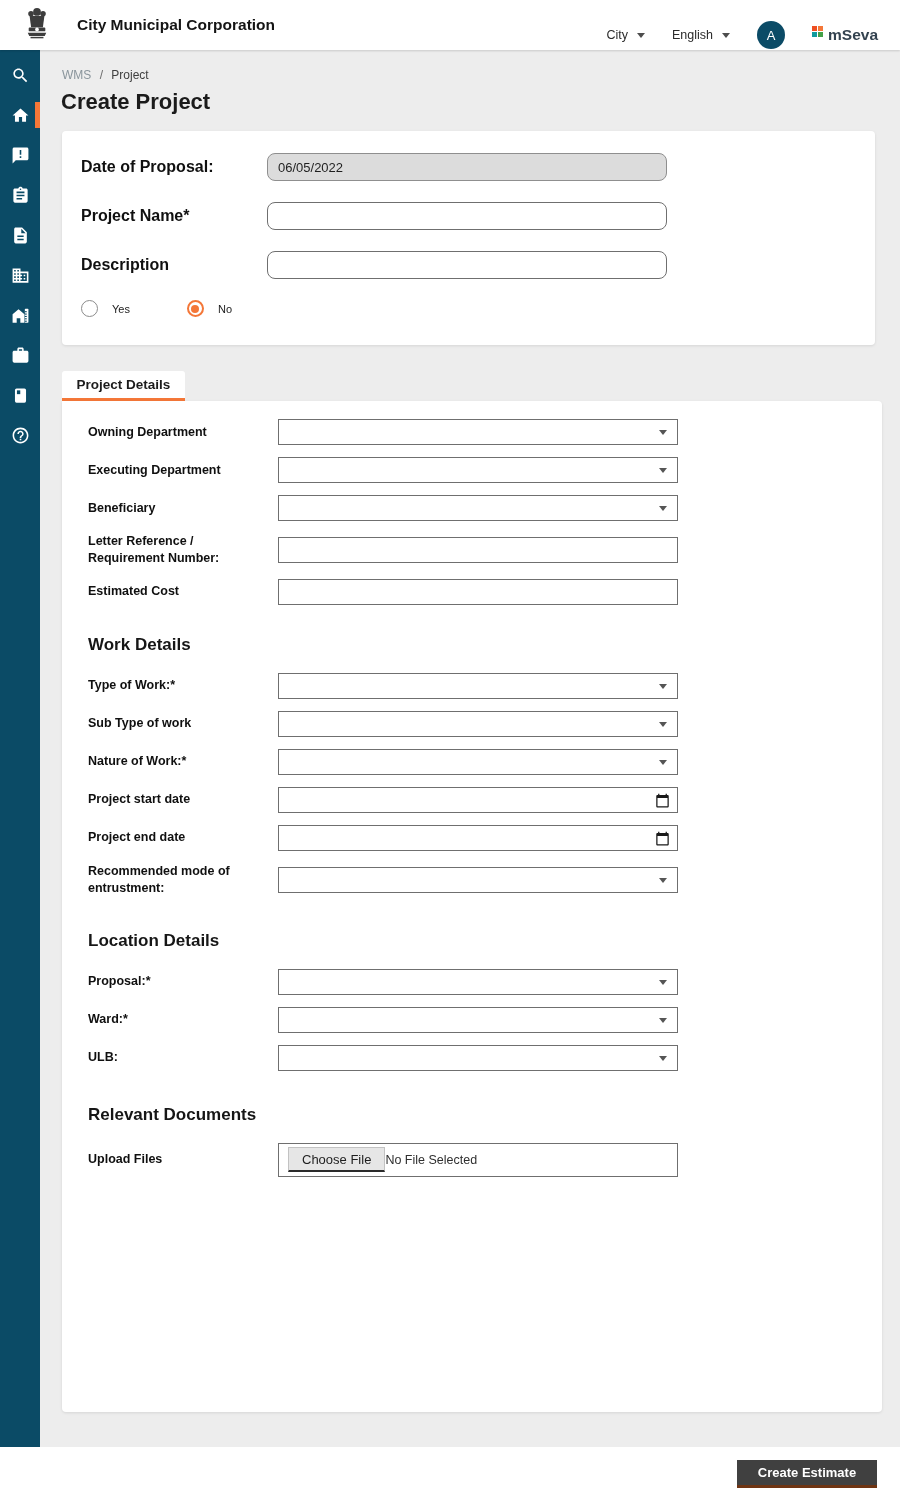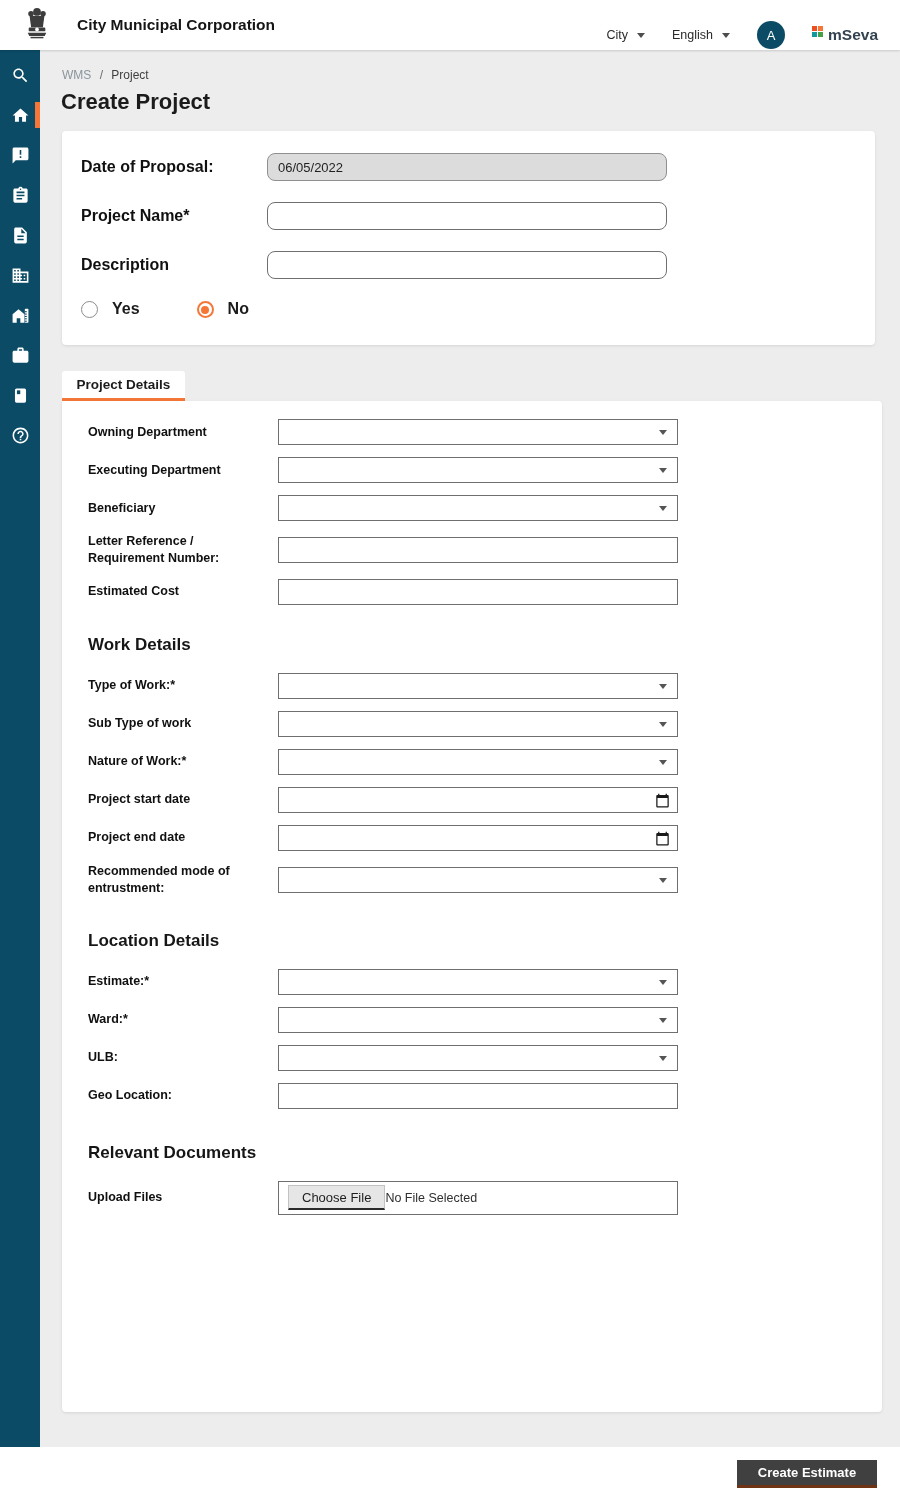--- a/index.html
+++ b/index.html
@@ -39,21 +39,21 @@
   .card { background:#fff; border-radius:4px; box-shadow:0 1px 3px rgba(0,0,0,.10); }
   .card1 { position:absolute; left:22px; top:81px; width:813px; height:214px; padding:22px 0 0 19px; }
 
   .frow { display:flex; align-items:center; margin-bottom:21px; }
   .flabel { width:186px; font-size:16px; font-weight:bold; color:#101010; line-height:1.3; padding-right:12px; }
   .input-std { width:400px; height:28px; border:1px solid #6f6f6f; background:#fff; font-size:13px;
                padding:0 10px; font-family:inherit; color:#222; border-radius:8px; }
   .input-disabled { background:#DCDCDC; border:1px solid #8f8f8f; color:#1f1f1f; }
 
   .radio-group { display:flex; align-items:center; gap:57px; }
-  .radio-opt { display:flex; align-items:flex-end; gap:14px; font-size:16px; color:#1c1c1c; cursor:pointer;font-weight:bold; }
+  .radio-opt { display:flex; align-items:center; gap:14px; font-size:11px; color:#1c1c1c; cursor:pointer; }
   .radio-circ { width:17px; height:17px; border-radius:50%; border:1px solid #8c8c8c; background:#fff; flex:0 0 auto; }
   .radio-circ.sel { border:2px solid #F47738; position:relative; }
   .radio-circ.sel::after { content:""; position:absolute; left:50%; top:50%; width:8px; height:8px;
                            transform:translate(-50%,-50%); border-radius:50%; background:#F47738; }
 
   
   .tabs { position:absolute; left:22px; top:321px; display:flex;flex-direction:column; }
   .tab { height:30px; display:flex; align-items:center; justify-content:center; font-size:13.5px; cursor:pointer; }
   .tab-active { width:123px; background:#fff; font-weight:bold; color:#1c1c1c; border-bottom:3px solid #F47738;
                 border-radius:3px 3px 0 0; }
@@ -293,34 +293,30 @@
       </div>
     </div>
     <div class="frow2">
       <div class="flabel2">Recommended mode of entrustment:</div>
       <div class="select-box"></div>
     </div>
 
     <div class="section-h loose">Location Details</div>
 
     <div class="frow2">
-      <div class="flabel2">Estimate:*</div>
+      <div class="flabel2">Proposal:*</div>
       <div class="select-box"></div>
     </div>
     <div class="frow2">
       <div class="flabel2">Ward:*</div>
       <div class="select-box"></div>
     </div>
     <div class="frow2">
       <div class="flabel2">ULB:</div>
       <div class="select-box"></div>
-    </div>
-    <div class="frow2">
-      <div class="flabel2">Geo Location:</div>
-      <input class="text-box" type="text" style="">
     </div>
 
     <div class="section-h loose">Relevant Documents</div>
 
     <div class="frow2">
       <div class="flabel2">Upload Files</div>
       <div class="file-box">
         <span class="choose-btn">Choose File</span>
         <span class="no-file">No File Selected</span>
       </div>

